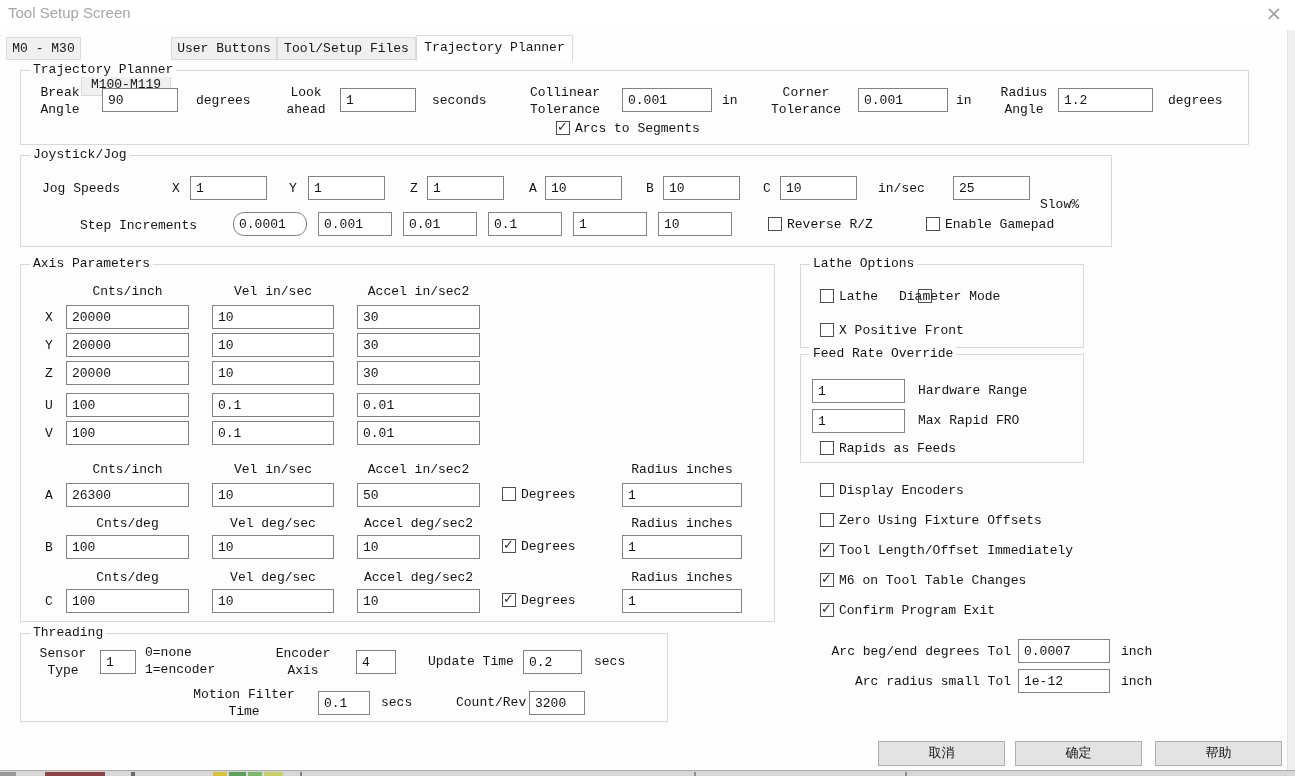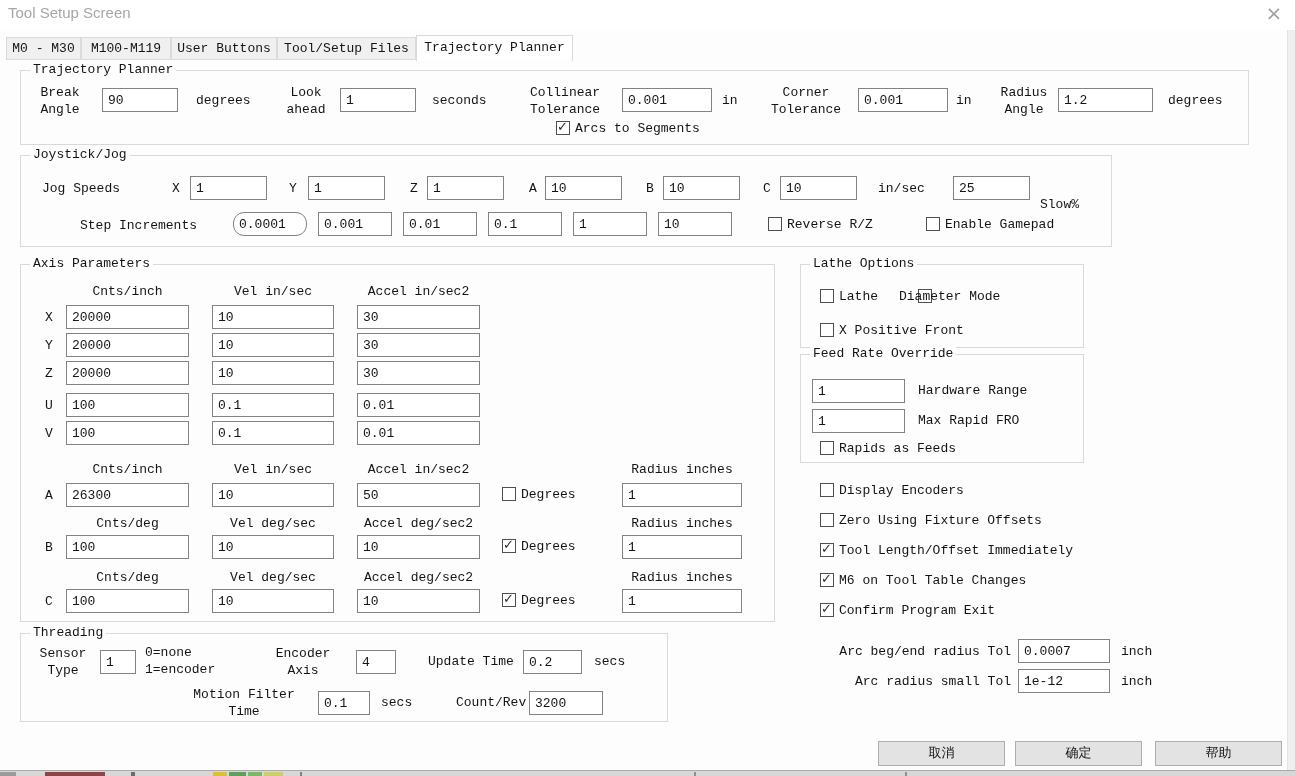--- a/index.html
+++ b/index.html
@@ -32,21 +32,21 @@
 <body>
 
 <div id="screen">
 
   <div class="titlebar">
     <span class="wintitle">Tool Setup Screen</span>
     <span class="closex">×</span>
   </div>
 
   <div class="tab" style="left:6px;width:75px;">M0 - M30</div>
-  <div class="tab" style="left:81px;width:90px;">M100-M119</div>
+  <div class="tab" style="left:81px;width:90px;margin-top:36px;">M100-M119</div>
   <div class="tab" style="left:171px;width:106px;">User Buttons</div>
   <div class="tab" style="left:277px;width:139px;">Tool/Setup Files</div>
   <div class="tab active" style="left:416px;width:157px;">Trajectory Planner</div>
 
   <div class="grp" style="left:20px;top:70px;width:1229px;height:75px;"></div>
   <span class="leg" style="left:30px;top:62px;">Trajectory Planner</span>
 
   <div class="lbl ctr" style="left:28px;top:84px;width:64px;">Break
 Angle</div>
   <input class="inp" style="left: 102px; top: 88px; width: 76px;" value="90">
@@ -191,21 +191,21 @@
   <span class="lbl" style="left:428px;top:653px;">Update Time</span>
   <input class="inp" style="left: 523px; top: 650px; width: 59px;" value="0.2">
   <span class="lbl" style="left:594px;top:653px;">secs</span>
 
   <div class="lbl ctr" style="left:192px;top:686px;width:104px;">Motion Filter
 Time</div>
   <input class="inp" style="left: 318px; top: 691px; width: 52px;" value="0.1">
   <span class="lbl" style="left:381px;top:694px;">secs</span>
 
   <span class="lbl" style="left:456px;top:694px;">Count/Rev</span>
-  <input class="inp" style="left: 529px; top: 691px; width: 74px;" value="3200">
+  <input class="inp" style="left: 529px; top: 691px; width: 56px;" value="3200">
 
   <div class="grp" style="left:800px;top:264px;width:284px;height:84px;"></div>
   <span class="leg" style="left:810px;top:256px;">Lathe Options</span>
   <span class="cb" style="left:820px;top:289px;" data-checked="false"></span>
   <span class="lbl" style="left:839px;top:288px;">Lathe</span>
   <span class="cb" style="left:918px;top:289px;" data-checked="false"></span>
   <span class="lbl" style="left:899px;top:288px;text-align:right;">Diameter Mode</span>
   <span class="cb" style="left:820px;top:323px;" data-checked="false"></span>
   <span class="lbl" style="left:839px;top:322px;">X Positive Front</span>
 
@@ -222,21 +222,21 @@
   <span class="lbl" style="left:839px;top:482px;">Display Encoders</span>
   <span class="cb" style="left:820px;top:513px;" data-checked="false"></span>
   <span class="lbl" style="left:839px;top:512px;">Zero Using Fixture Offsets</span>
   <span class="cb" style="left:820px;top:543px;" data-checked="true"></span>
   <span class="lbl" style="left:839px;top:542px;">Tool Length/Offset Immediately</span>
   <span class="cb" style="left:820px;top:573px;" data-checked="true"></span>
   <span class="lbl" style="left:839px;top:572px;">M6 on Tool Table Changes</span>
   <span class="cb" style="left:820px;top:603px;" data-checked="true"></span>
   <span class="lbl" style="left:839px;top:602px;">Confirm Program Exit</span>
 
-  <div class="lbl rgt" style="left:830px;top:643px;width:181px;">Arc beg/end radius Tol</div>
+  <div class="lbl rgt" style="left:830px;top:643px;width:181px;">Arc beg/end degrees Tol</div>
   <input class="inp" style="left: 1018px; top: 639px; width: 92px;" value="0.0007">
   <span class="lbl" style="left:1121px;top:643px;">inch</span>
   <div class="lbl rgt" style="left:830px;top:673px;width:181px;">Arc radius small Tol</div>
   <input class="inp" style="left: 1018px; top: 669px; width: 92px;" value="1e-12">
   <span class="lbl" style="left:1121px;top:673px;">inch</span>
 
   <div class="btn" style="left:878px;">取消</div>
   <div class="btn" style="left:1015px;">确定</div>
   <div class="btn" style="left:1155px;">帮助</div>
 

